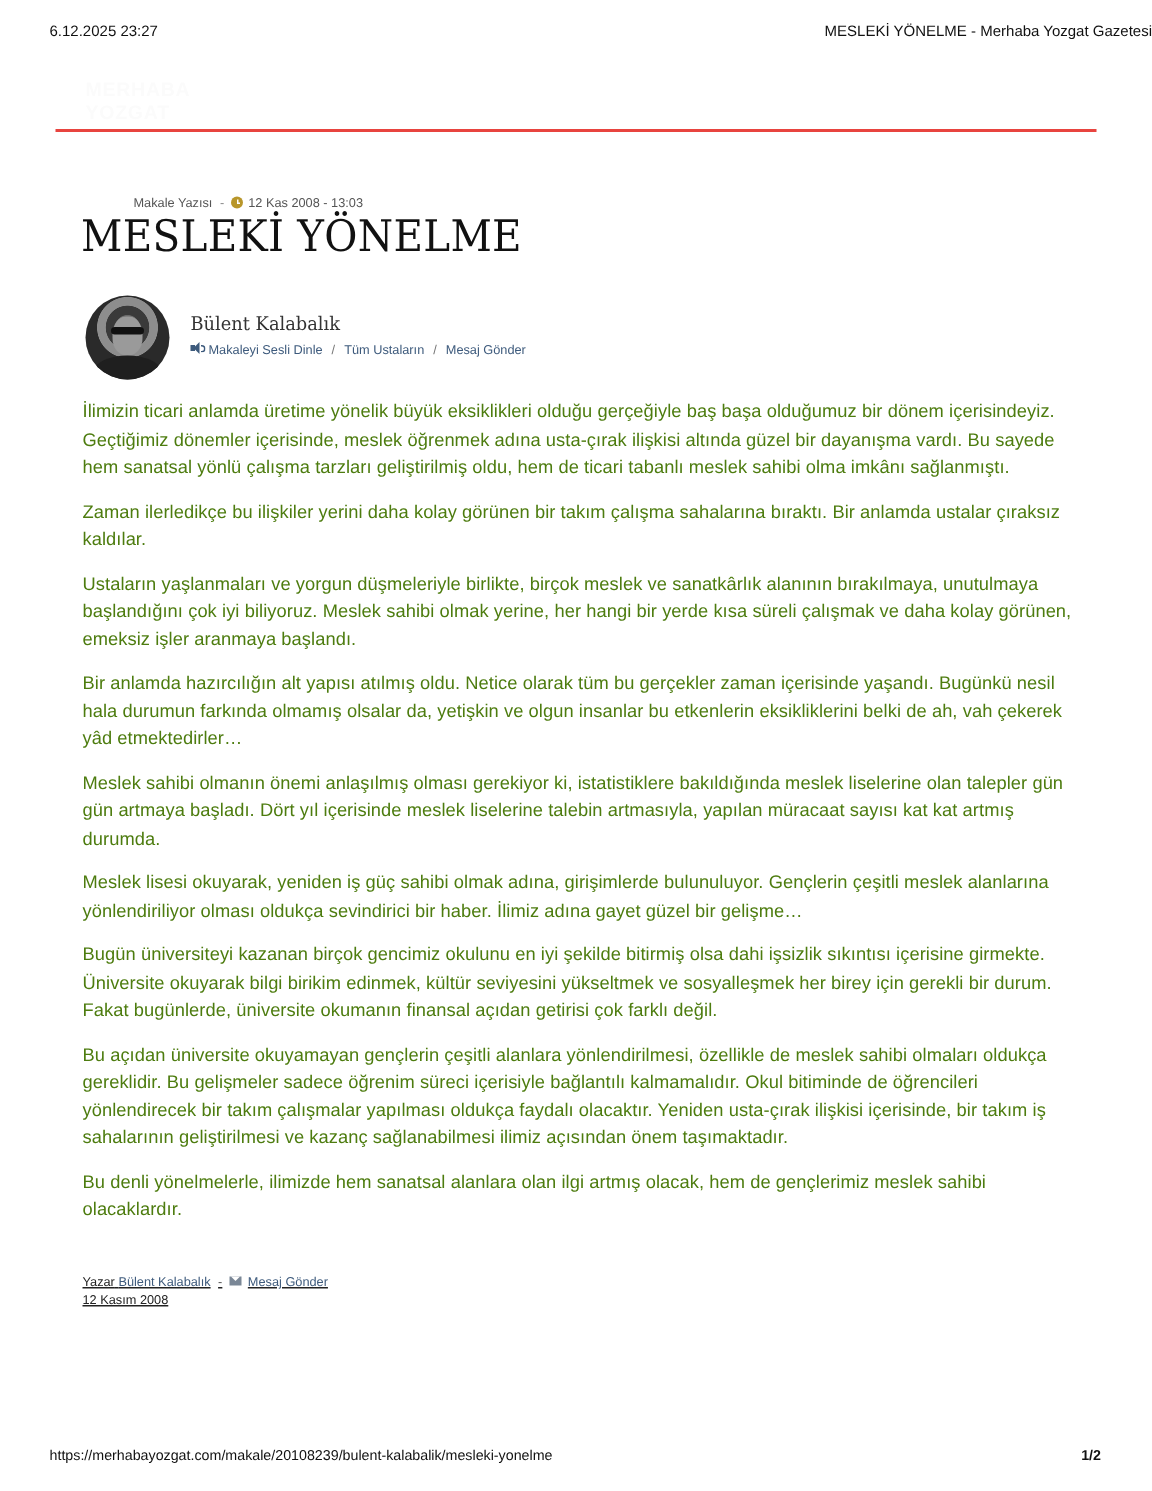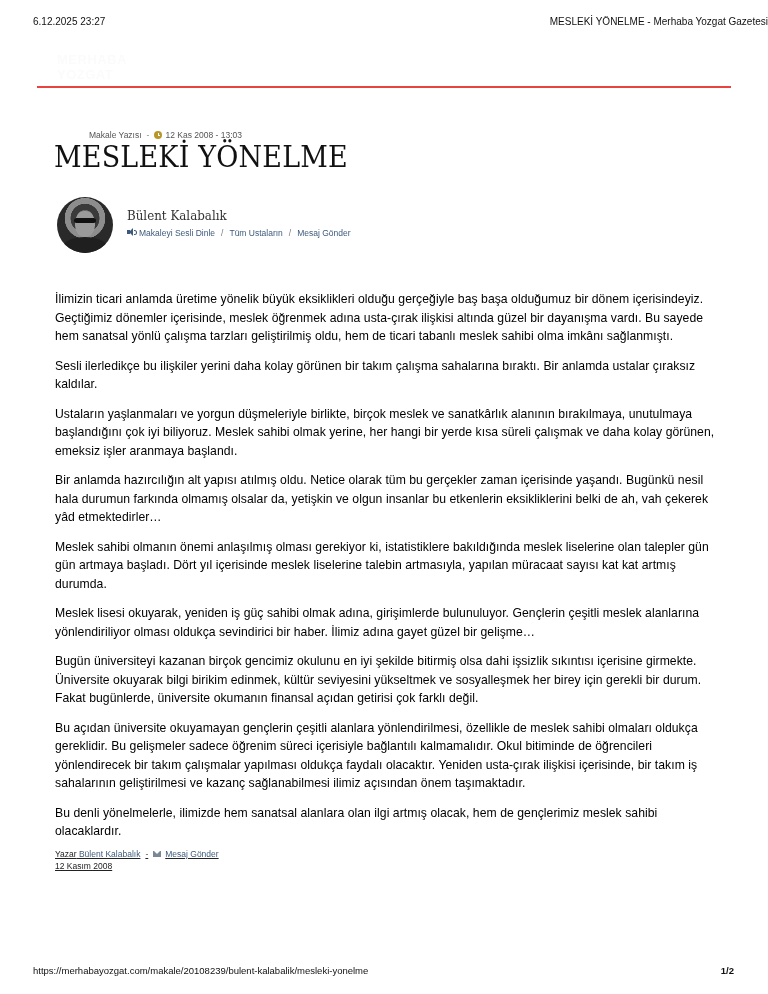--- a/index.html
+++ b/index.html
@@ -27,21 +27,21 @@
   .avatar .face { position: absolute; left: 18px; top: 14px; width: 20px; height: 26px; background: #9a9a9a; border-radius: 45%; }
   .avatar .body { position: absolute; left: 6px; top: 40px; width: 44px; height: 20px; background: #1f1f1f; border-radius: 50% 50% 0 0; }
   .author-name { position: absolute; left: 70px; top: 11px; font-family: "DejaVu Serif", serif; font-size: 12.5px; color: #333; white-space: nowrap; transform: scaleX(0.95); transform-origin: left; }
   .author-links { position: absolute; left: 70px; top: 31px; font-size: 8.5px; color: #3d5a7c; white-space: nowrap; display: flex; align-items: flex-start; }
   .author-links .slash { color: #777; margin: 0 6px; }
   .speaker-icon { display: inline-block; width: 9px; height: 8px; position: relative; margin-right: 3px; }
   .speaker-icon::before { content: ""; position: absolute; left: 0; top: 2px; width: 3px; height: 4px; background: #3d5a7c; }
   .speaker-icon::after { content: ""; position: absolute; left: 2px; top: 0; width: 0; height: 0; border-top: 4px solid transparent; border-bottom: 4px solid transparent; border-right: 4px solid #3d5a7c; }
   .speaker-icon .wave { position: absolute; left: 6.5px; top: 1.5px; width: 3px; height: 5px; border: 1px solid #3d5a7c; border-left: none; border-radius: 0 4px 4px 0; }
 
-  .article-body { position: absolute; left: 55px; top: 265px; width: 660px; font-size: 12.2px; line-height: 18.5px; color: #000000; font-family: "Liberation Sans", sans-serif; margin-top: 25px; }
+  .article-body { position: absolute; left: 55px; top: 265px; width: 660px; font-size: 12.2px; line-height: 18.5px; color: #4d7c0f; font-family: "Liberation Sans", sans-serif; }
   .article-body p { margin-bottom: 11px; letter-spacing: 0.05px; }
 
   .footer-meta { position: absolute; left: 55px; top: 848px; font-size: 8.5px; color: #222; line-height: 12px; text-decoration: underline; }
   .footer-meta .row { display: flex; align-items: center; white-space: nowrap; }
   .footer-meta .link { color: #3d5a7c; }
   .footer-meta .dash { margin: 0 5px; color: #555; }
   .mail-icon { display: inline-block; width: 8px; height: 6px; background: #7a8796; margin-right: 4px; position: relative; }
   .mail-icon::after { content: ""; position: absolute; left: 1px; top: 0; width: 0; height: 0; border-left: 3px solid transparent; border-right: 3px solid transparent; border-top: 3px solid #fff; }
 
   .print-footer { position: absolute; top: 965px; left: 0; width: 768px; font-size: 9.5px; color: #111; }
@@ -82,21 +82,21 @@
     <a>Makaleyi Sesli Dinle</a>
     <span class="slash">/</span>
     <a>Tüm Ustaların</a>
     <span class="slash">/</span>
     <a>Mesaj Gönder</a>
   </div>
 </div>
 
 <div class="article-body">
   <p>İlimizin ticari anlamda üretime yönelik büyük eksiklikleri olduğu gerçeğiyle baş başa olduğumuz bir dönem içerisindeyiz. Geçtiğimiz dönemler içerisinde, meslek öğrenmek adına usta-çırak ilişkisi altında güzel bir dayanışma vardı. Bu sayede hem sanatsal yönlü çalışma tarzları geliştirilmiş oldu, hem de ticari tabanlı meslek sahibi olma imkânı sağlanmıştı.</p>
-  <p>Sesli ilerledikçe bu ilişkiler yerini daha kolay görünen bir takım çalışma sahalarına bıraktı. Bir anlamda ustalar çıraksız kaldılar.</p>
+  <p>Zaman ilerledikçe bu ilişkiler yerini daha kolay görünen bir takım çalışma sahalarına bıraktı. Bir anlamda ustalar çıraksız kaldılar.</p>
   <p>Ustaların yaşlanmaları ve yorgun düşmeleriyle birlikte, birçok meslek ve sanatkârlık alanının bırakılmaya, unutulmaya başlandığını çok iyi biliyoruz. Meslek sahibi olmak yerine, her hangi bir yerde kısa süreli çalışmak ve daha kolay görünen, emeksiz işler aranmaya başlandı.</p>
   <p>Bir anlamda hazırcılığın alt yapısı atılmış oldu. Netice olarak tüm bu gerçekler zaman içerisinde yaşandı. Bugünkü nesil hala durumun farkında olmamış olsalar da, yetişkin ve olgun insanlar bu etkenlerin eksikliklerini belki de ah, vah çekerek yâd etmektedirler…</p>
   <p>Meslek sahibi olmanın önemi anlaşılmış olması gerekiyor ki, istatistiklere bakıldığında meslek liselerine olan talepler gün gün artmaya başladı. Dört yıl içerisinde meslek liselerine talebin artmasıyla, yapılan müracaat sayısı kat kat artmış durumda.</p>
   <p>Meslek lisesi okuyarak, yeniden iş güç sahibi olmak adına, girişimlerde bulunuluyor. Gençlerin çeşitli meslek alanlarına yönlendiriliyor olması oldukça sevindirici bir haber. İlimiz adına gayet güzel bir gelişme…</p>
   <p>Bugün üniversiteyi kazanan birçok gencimiz okulunu en iyi şekilde bitirmiş olsa dahi işsizlik sıkıntısı içerisine girmekte. Üniversite okuyarak bilgi birikim edinmek, kültür seviyesini yükseltmek ve sosyalleşmek her birey için gerekli bir durum. Fakat bugünlerde, üniversite okumanın finansal açıdan getirisi çok farklı değil.</p>
   <p>Bu açıdan üniversite okuyamayan gençlerin çeşitli alanlara yönlendirilmesi, özellikle de meslek sahibi olmaları oldukça gereklidir. Bu gelişmeler sadece öğrenim süreci içerisiyle bağlantılı kalmamalıdır. Okul bitiminde de öğrencileri yönlendirecek bir takım çalışmalar yapılması oldukça faydalı olacaktır. Yeniden usta-çırak ilişkisi içerisinde, bir takım iş sahalarının geliştirilmesi ve kazanç sağlanabilmesi ilimiz açısından önem taşımaktadır.</p>
   <p>Bu denli yönelmelerle, ilimizde hem sanatsal alanlara olan ilgi artmış olacak, hem de gençlerimiz meslek sahibi olacaklardır.</p>
 </div>
 
 <div class="footer-meta">

